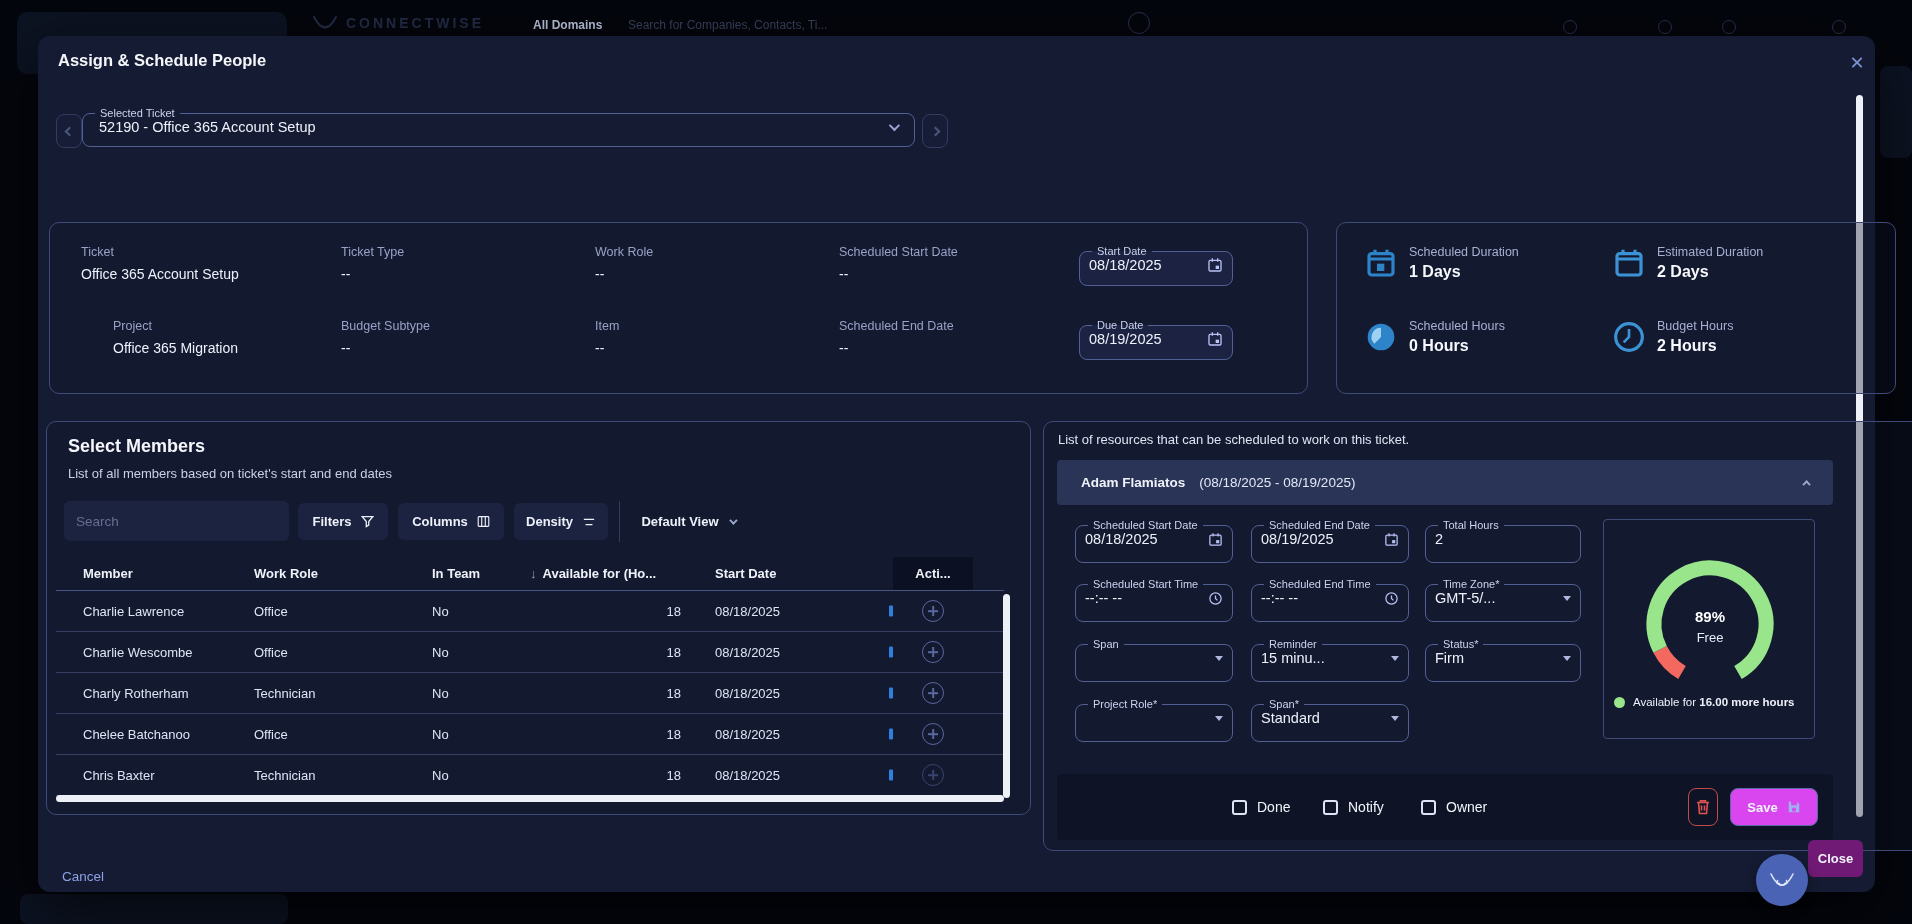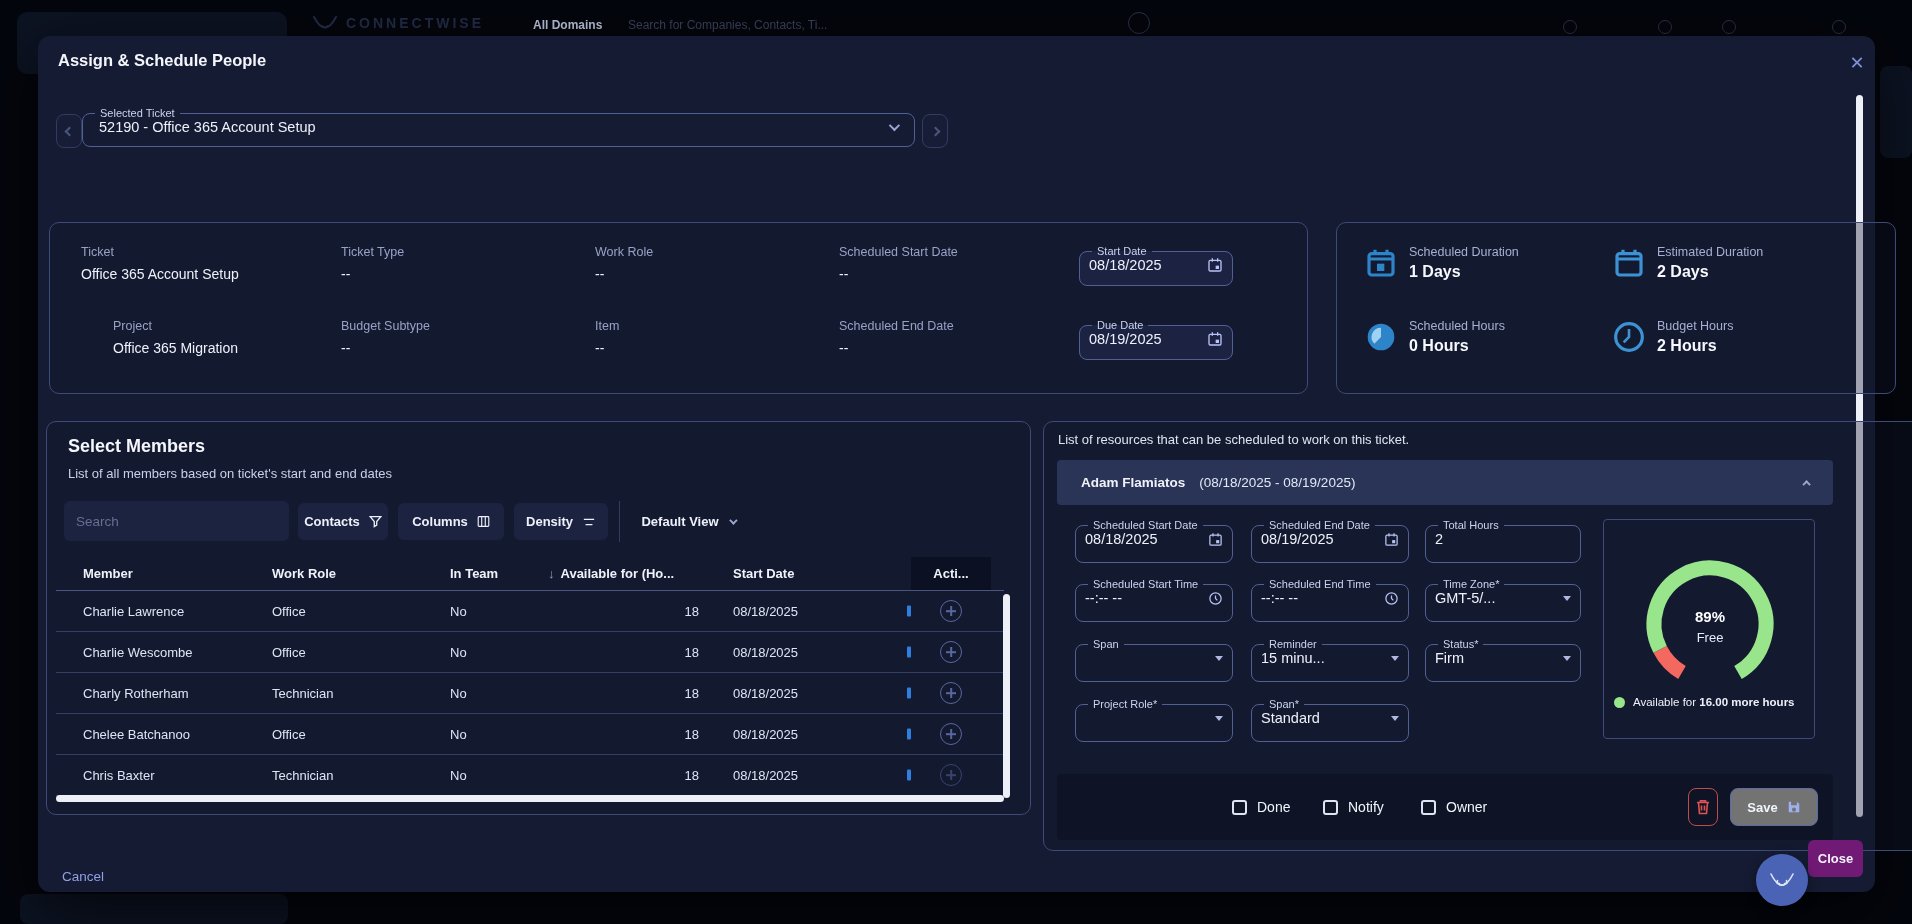--- a/index.html
+++ b/index.html
@@ -81,21 +81,21 @@
     justify-content:center; gap:9px; color:#eef1fa; font-size:13px; font-weight:700; cursor:pointer; }
   .tb-divider { position:absolute; left:572px; top:79px; width:1px; height:41px; background:#323c61; }
   .view-btn { position:absolute; left:583px; top:81px; height:37px; width:116px; display:flex; align-items:center; justify-content:center;
     gap:10px; color:#eef1fa; font-size:13px; font-weight:700; cursor:pointer; }
   .view-btn .chev { width:6px; height:6px; }
 
   .thead { position:absolute; left:9px; top:135px; width:948px; height:34px; display:flex; align-items:center; padding-left:27px;
     border-bottom:1px solid #4a5480; font-size:13px; font-weight:700; color:#f0f2fa; }
   .trow { position:absolute; left:9px; width:948px; height:41px; display:flex; align-items:center; padding-left:27px;
     border-bottom:1px solid #353f63; font-size:13px; color:#dfe4f5; }
-  .c-member { width:189px; } .c-work { width:178px; } .c-team { width:98px; }
+  .c-member { width:171px; } .c-work { width:178px; } .c-team { width:98px; }
   .c-avail { width:165px; text-align:right; padding-right:14px; }
   .c-availh { width:165px; display:flex; align-items:center; gap:6px; }
   .c-start { width:198px; padding-left:20px; }
   .c-act { width:80px; position:relative; display:flex; align-items:center; justify-content:center; align-self:stretch; }
   .thead .c-act { background:#0b1122; }
   .sort-ic { color:#97a1c6; font-size:13px; font-weight:400; }
   .plus-btn { width:22px; height:22px; border:1.5px solid #59679f; border-radius:50%; position:relative; cursor:pointer; }
   .plus-btn::before, .plus-btn::after { content:""; position:absolute; background:#59679f; }
   .plus-btn::before { left:50%; top:5px; bottom:5px; width:1.6px; transform:translateX(-50%); }
   .plus-btn::after  { top:50%; left:5px; right:5px; height:1.6px; transform:translateY(-50%); }
@@ -116,21 +116,21 @@
   .gauge-legend .dot { width:11px; height:11px; border-radius:50%; flex:none; }
   .gauge-legend .txt { font-size:11.5px; color:#eef1fa; white-space:nowrap; }
 
   .cb-bar { position:absolute; left:13px; top:352px; width:776px; height:66px; background:#0e1426; border-radius:4px; }
   .cb-item { position:absolute; top:0; height:66px; display:flex; align-items:center; gap:10px; cursor:pointer; }
   .cb-box { width:15px; height:15px; border:2px solid #dfe3f2; border-radius:3px; background:transparent; }
   .cb-lbl { font-size:14px; color:#f2f4fb; }
   .trash-btn { position:absolute; left:631px; top:14px; width:30px; height:38px; border:1px solid #c14b4b; border-radius:8px;
     display:flex; align-items:center; justify-content:center; cursor:pointer; }
   .save-btn { position:absolute; left:673px; top:14px; width:88px; height:38px; border:1px solid #5b6ca8; border-radius:8px;
-    background:#737373; display:flex; align-items:center; justify-content:center; gap:9px; color:#f2f4fb;
+    background:#d946ef; display:flex; align-items:center; justify-content:center; gap:9px; color:#f2f4fb;
     font-size:13px; font-weight:700; cursor:pointer; }
 
   
   .cancel-link { position:absolute; left:24px; top:833px; font-size:13.5px; color:#8fa1e8; cursor:pointer; }
   .close-btn { position:absolute; left:1770px; top:804px; width:55px; height:37px; background:#701a75; border-radius:6px;
     display:flex; align-items:center; justify-content:center; font-size:13px; font-weight:700; color:#f2f4fb; cursor:pointer; }
   .cw-fab { position:absolute; left:1718px; top:818px; width:52px; height:52px; border-radius:50%; background:#4a63b5;
     display:flex; align-items:center; justify-content:center; cursor:pointer; box-shadow:0 4px 12px rgba(0,0,0,.4); }
 
   svg { display:block; }
@@ -283,21 +283,21 @@
     </div>
 
     <div class="panel" id="members-panel">
       <div class="mem-title">Select Members</div>
       <div class="mem-sub">List of all members based on ticket's start and end dates</div>
 
       <div class="search-box">
         <input placeholder="Search" style="">
       </div>
       <div class="tb-btn" style="left:251px; width:90px;">
-        <span>Contacts</span>
+        <span>Filters</span>
         <svg width="13" height="13" viewBox="0 0 16 16" fill="none" stroke="#eef1fa" stroke-width="1.6">
           <path d="M1.5 2h13L9.5 8v4.5l-3 1.8V8z"></path>
         </svg>
       </div>
       <div class="tb-btn" style="left:351px; width:106px;">
         <span>Columns</span>
         <svg width="13" height="13" viewBox="0 0 16 16" fill="none" stroke="#eef1fa" stroke-width="1.4">
           <rect x="1.5" y="2" width="13" height="12" rx="1"></rect>
             <path d="M5.8 2v12M10.2 2v12"></path>
         </svg>

